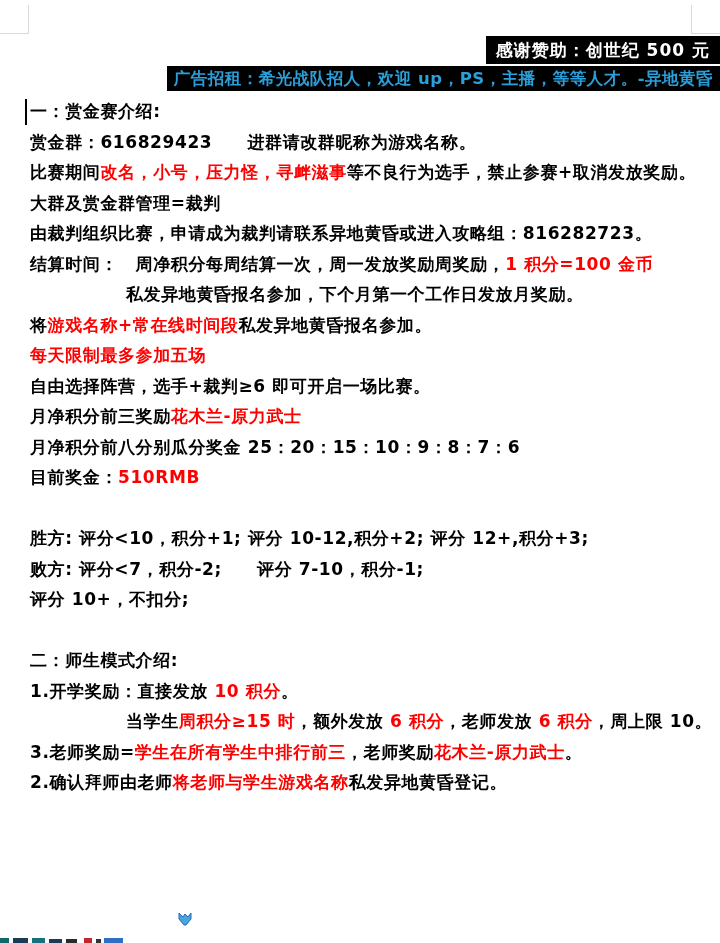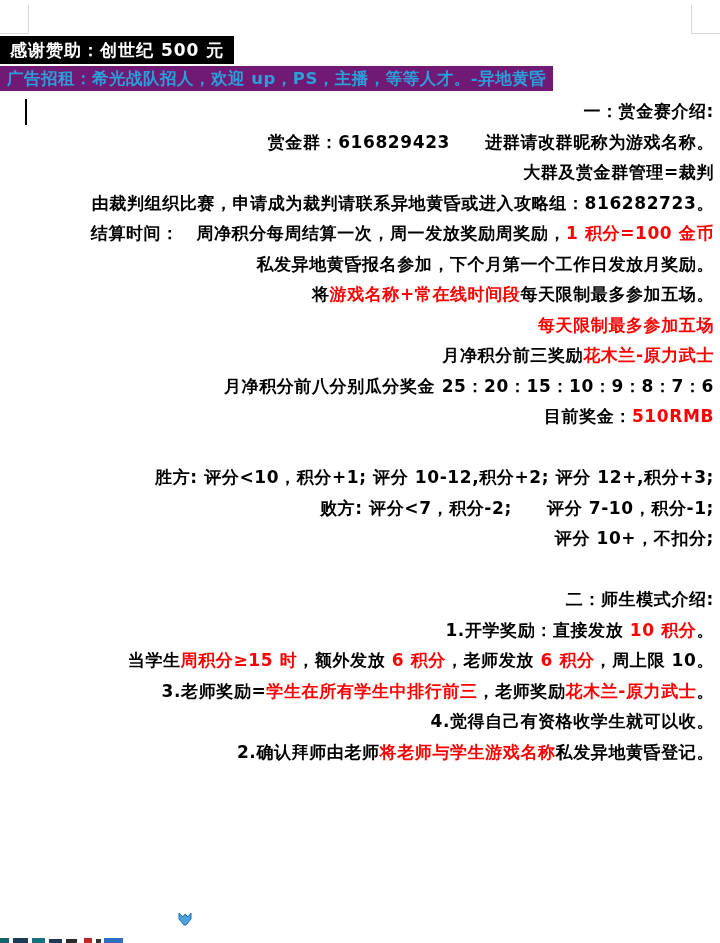--- a/index.html
+++ b/index.html
@@ -8,37 +8,36 @@
     background:#ffffff;
     font-family:"DejaVu Sans","Liberation Sans",sans-serif;
     font-weight:bold;color:#000;
   }
   .page{position:absolute;inset:0;}
   
   .corner{position:absolute;width:28px;height:28px;pointer-events:none;}
   .corner.tl{left:0;top:5px;border-right:1px solid #d9d9d9;border-bottom:1px solid #d9d9d9;}
   .corner.tr{right:0;top:5px;border-left:1px solid #d9d9d9;border-bottom:1px solid #d9d9d9;}
   
-  .banner-row{position:absolute;left:0;width:720px;display:flex;justify-content:flex-start;}
+  .banner-row{position:absolute;left:0;width:720px;display:flex;justify-content:flex-end;}
   .banner-row.sponsor-row{top:36px;}
   .banner-row.ad-row{top:66px;}
   .sponsor{
     background:#000;color:#fff;font-size:17px;line-height:26px;
     padding:1px 10px;letter-spacing:1px;white-space:nowrap;
   }
   .ad{
-    background:#701a75;color:#2b9fd9;font-size:16.5px;line-height:23px;
+    background:#000000;color:#2b9fd9;font-size:16.5px;line-height:23px;
     padding:1px 7px;letter-spacing:0.5px;white-space:nowrap;
   }
   
   #lines{position:absolute;left:30px;top:96px;right:6px;}
   .line{
     height:30.5px;line-height:30.5px;font-size:17px;letter-spacing:0.6px;
     white-space:nowrap;
-    text-align:right;
   }
   .line.indent{padding-left:96px;}
   .seg-red{color:#fe0000;}
   
   .caret{position:absolute;left:25px;top:99px;width:2px;height:26px;background:#000;}
   
   .blue-cursor{position:absolute;left:176px;top:912px;width:18px;height:15px;}
   
   .fragments{position:absolute;left:0;bottom:0;height:6px;width:140px;}
   .frag{position:absolute;bottom:0;}
@@ -57,39 +56,40 @@
 
   <div class="banner-row ad-row">
     <span class="ad">广告招租：希光战队招人，欢迎 up，PS，主播，等等人才。-异地黄昏</span>
   </div>
 
   <div class="caret"></div>
 
   <div id="lines">
       <div class="line"><span>一：赏金赛介绍:</span></div>
       <div class="line"><span>赏金群：616829423　　进群请改群昵称为游戏名称。</span></div>
+      <div class="line"><span>比赛期间</span><span class="seg-red">改名，小号，压力怪，寻衅滋事</span><span>等不良行为选手，禁止参赛+取消发放奖励。</span></div>
       <div class="line"><span>大群及赏金群管理=裁判</span></div>
       <div class="line"><span>由裁判组织比赛，申请成为裁判请联系异地黄昏或进入攻略组：816282723。</span></div>
       <div class="line"><span>结算时间：　周净积分每周结算一次，周一发放奖励周奖励，</span><span class="seg-red">1 积分=100 金币</span></div>
       <div class="line indent"><span>私发异地黄昏报名参加，下个月第一个工作日发放月奖励。</span></div>
-      <div class="line"><span>将</span><span class="seg-red">游戏名称+常在线时间段</span><span>每天限制最多参加五场。</span></div>
+      <div class="line"><span>将</span><span class="seg-red">游戏名称+常在线时间段</span><span>私发异地黄昏报名参加。</span></div>
       <div class="line"><span class="seg-red">每天限制最多参加五场</span></div>
+      <div class="line"><span>自由选择阵营，选手+裁判≥6 即可开启一场比赛。</span></div>
       <div class="line"><span>月净积分前三奖励</span><span class="seg-red">花木兰-原力武士</span></div>
       <div class="line"><span>月净积分前八分别瓜分奖金 25：20：15：10：9：8：7：6</span></div>
       <div class="line"><span>目前奖金：</span><span class="seg-red">510RMB</span></div>
       <div class="line"></div>
       <div class="line"><span>胜方: 评分&lt;10，积分+1; 评分 10-12,积分+2; 评分 12+,积分+3;</span></div>
       <div class="line"><span>败方: 评分&lt;7，积分-2;　　评分 7-10，积分-1;</span></div>
       <div class="line"><span>评分 10+，不扣分;</span></div>
       <div class="line"></div>
       <div class="line"><span>二：师生模式介绍:</span></div>
       <div class="line"><span>1.开学奖励：直接发放 </span><span class="seg-red">10 积分</span><span>。</span></div>
       <div class="line indent"><span>当学生</span><span class="seg-red">周积分≥15 时</span><span>，额外发放 </span><span class="seg-red">6 积分</span><span>，老师发放 </span><span class="seg-red">6 积分</span><span>，周上限 10。</span></div>
       <div class="line"><span>3.老师奖励=</span><span class="seg-red">学生在所有学生中排行前三</span><span>，老师奖励</span><span class="seg-red">花木兰-原力武士</span><span>。</span></div>
-      <div class="line"><span>4.觉得自己有资格收学生就可以收。</span></div>
       <div class="line"><span>2.确认拜师由老师</span><span class="seg-red">将老师与学生游戏名称</span><span>私发异地黄昏登记。</span></div>
     </div>
 
   <div class="blue-cursor">
     <svg width="18" height="15" viewBox="0 0 18 15">
       <path d="M3 1 L7 5 L9 2 L12 5 L15 1 L15 7 L10 13 L8 13 L3 7 Z" fill="#4aa3df" stroke="#1f6db5" stroke-width="1"></path>
     </svg>
   </div>
 
   <div class="fragments">

